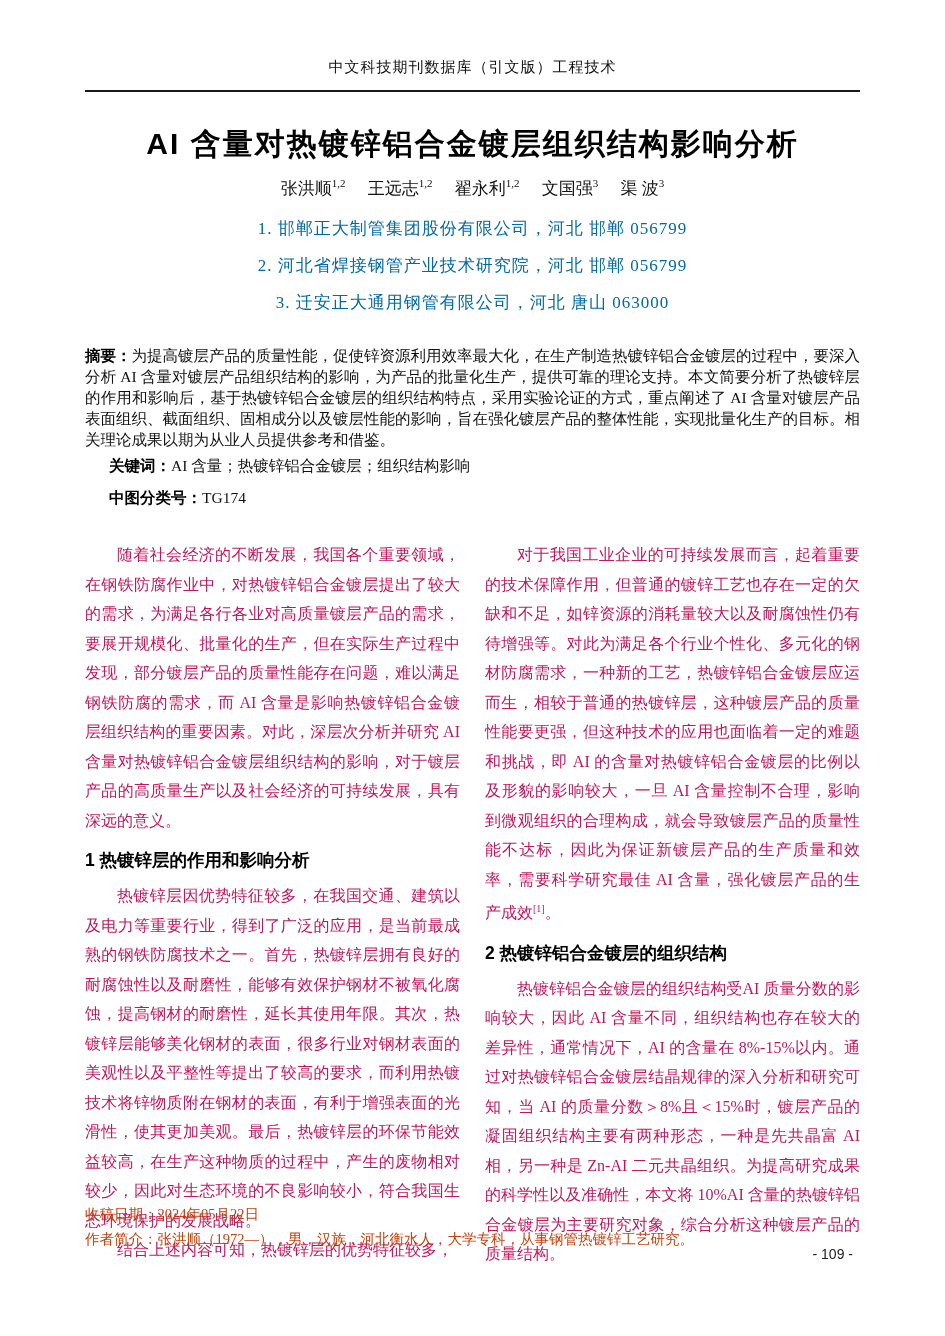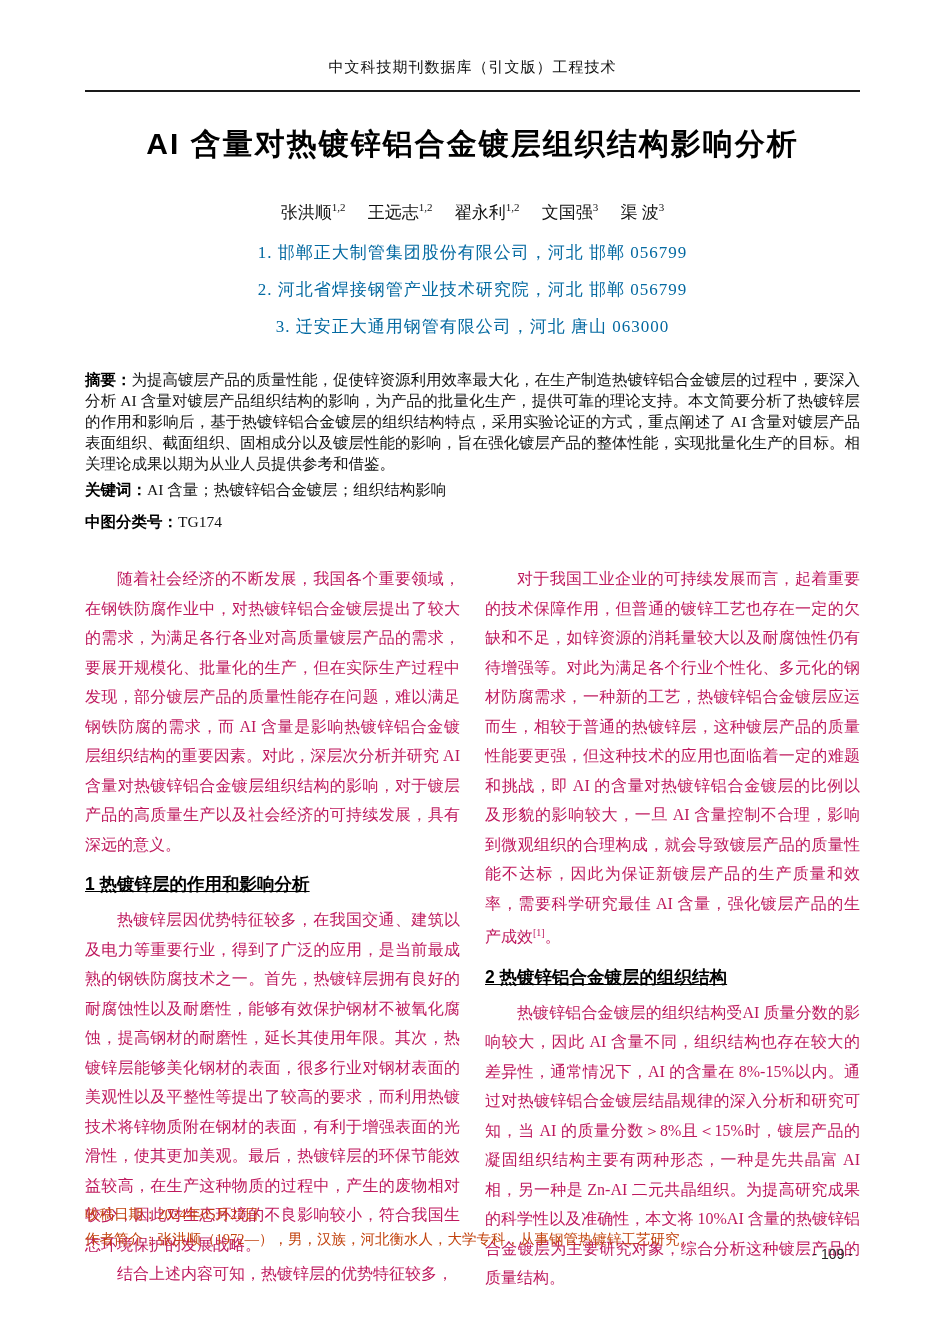--- a/index.html
+++ b/index.html
@@ -29,21 +29,21 @@
     margin-top: 32px;
     text-align: center;
     font-family: "Liberation Sans", sans-serif;
     font-weight: 700;
     font-size: 30px;
     letter-spacing: 2px;
     color: #000;
   }
 
   .authors {
-    margin-top: 36px;
+    margin-top: 12px;
     text-align: center;
     font-size: 17px;
     color: #111;
   }
   .author { margin: 0 9px; }
   .author sup { font-size: 11px; }
 
   .affiliations { margin-top: 10px; text-align: center; }
   .affiliation {
     font-size: 17px;
@@ -61,20 +61,21 @@
   }
   .inline-label {
     font-family: "Liberation Sans", sans-serif;
     font-weight: 700;
     color: #000;
   }
   .meta-line {
     font-size: 15.5px;
     line-height: 32px;
     color: #111;
+    margin-left: 24px;
   }
 
   .body-columns {
     margin-top: 26px;
     display: flex;
     gap: 25px;
   }
   .col { width: 375px; flex: 0 0 375px; }
 
   .col p {
@@ -86,21 +87,20 @@
   }
   .col p sup { font-size: 10px; }
 
   .section-heading {
     font-family: "Liberation Sans", sans-serif;
     font-weight: 700;
     font-size: 17.5px;
     color: #000;
     margin: 13px 0 9px 0;
     text-align: left;
-    text-decoration: underline;
   }
 
   .footnote {
     position: absolute;
     left: 85px;
     top: 1202px;
     width: 775px;
     font-size: 14.5px;
     line-height: 25px;
     color: #c2410c;

